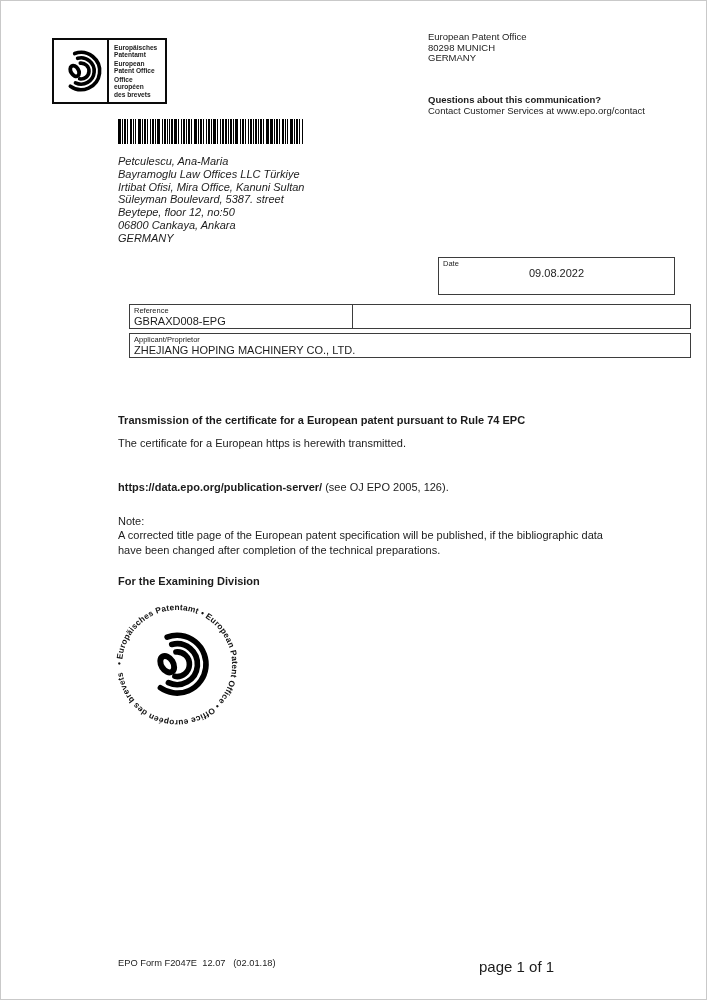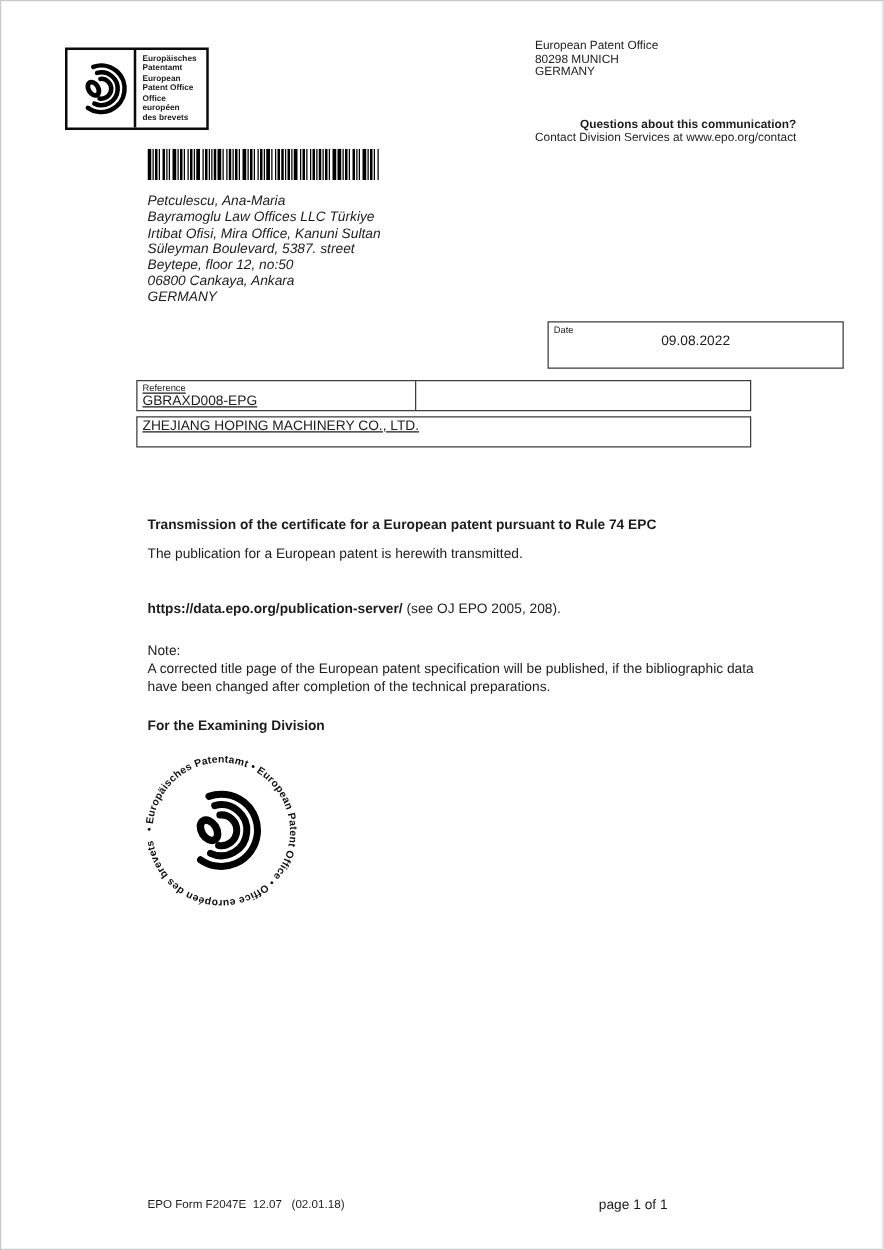--- a/index.html
+++ b/index.html
@@ -13,58 +13,58 @@
   .pre { white-space:pre-line; }
 
   
   .logo-box { left:51px; top:37px; width:115px; height:66px; display:flex; border:2px solid #0a0a0a; background:#fff; }
   .logo-cell-icon { width:55px; border-right:2px solid #0a0a0a; display:flex; align-items:center; justify-content:center; }
   .logo-cell-names { flex:1; padding:4px 2px 4px 5px; display:flex; flex-direction:column; justify-content:space-between; }
   .logo-name { font-size:6.6px; font-weight:bold; line-height:7.4px; white-space:pre-line; letter-spacing:0; }
 
   
   .sender { left:427px; top:31px; font-size:9.5px; line-height:10.6px; }
-  .questions { left:427px; top:93px; font-size:9.5px; line-height:11px;text-align:right; }
+  .questions { left:427px; top:93px; font-size:9.5px; line-height:11px; }
   .q-heading { font-weight:bold; }
 
   
   .barcode { left:117px; top:118px; width:186px; height:25px; display:flex; overflow:hidden; }
   .barcode .bar { background:#000; height:100%; flex:none; }
   .barcode .gap { background:transparent; height:100%; flex:none; }
 
   
   .recipient { left:117px; top:154px; font-size:11px; line-height:12.8px;font-style:italic; }
 
   
   .date-box { left:437px; top:256px; width:237px; height:38px; border:1.5px solid #3d3d3d; }
   .date-label { position:absolute; left:4px; top:1px; font-size:7.5px; }
   .date-value { position:absolute; left:0; right:0; top:9px; text-align:center; font-size:11px; }
 
   
-  .ref-table { left:108px; top:303px; width:492px;text-decoration:underline; }
+  .ref-table { left:128px; top:303px; width:562px; }
   .ref-row1 { display:flex; border:1.5px solid #3d3d3d; height:25px; }
   .ref-cell-first { width:223px; border-right:1.5px solid #3d3d3d; padding:1px 4px; }
   .ref-cell-second { flex:1; padding:1px 4px; }
   .ref-row2 { border:1.5px solid #3d3d3d; margin-top:3.5px; height:25px; padding:1px 4px; }
   .cell-label { font-size:7.5px; line-height:9px; }
   .cell-value { font-size:11px; line-height:13px; white-space:nowrap; }
 
   
   .body-title { left:117px; top:413px; width:565px; font-size:11px; font-weight:bold; }
   .para-transmitted { left:117px; top:436px; width:565px; font-size:11px; }
   .para-download { left:117px; top:464px; width:575px; font-size:11px; line-height:14.5px; }
   .note-block { left:117px; top:513px; width:575px; font-size:11px; line-height:14.3px; }
   .signoff { left:117px; top:574px; width:400px; font-size:11px; font-weight:bold; }
 
   
   .seal { left:104px; top:592px; width:144px; height:144px; }
 
   
   .footer-left { left:117px; top:957px; font-size:9.3px; white-space:pre; }
-  .footer-right { left:478px; top:957px; font-size:11px; }
+  .footer-right { left:478px; top:957px; font-size:15px; }
 
   b { font-weight:bold; }
 </style>
 </head>
 <body>
 
 <svg width="0" height="0" style="position:absolute" aria-hidden="true" xmlns="http://www.w3.org/2000/svg">
   <defs>
     <g id="epo-spiral" stroke="#000" fill="none" stroke-linecap="round">
       <ellipse cx="38.5" cy="52" rx="7" ry="10.5" transform="rotate(-32 38.5 52)" stroke-width="7"></ellipse>
@@ -94,21 +94,21 @@
   </div>
 
   <div class="abs sender">
     <div>European Patent Office</div>
     <div>80298 MUNICH</div>
     <div>GERMANY</div>
   </div>
 
   <div class="abs questions">
     <div class="q-heading">Questions about this communication?</div>
-    <div>Contact Division Services at www.epo.org/contact</div>
+    <div>Contact Customer Services at www.epo.org/contact</div>
   </div>
 
   <div class="abs barcode">
       <div class="bar" style="width: 3px;"></div>
       <div class="gap" style="width: 1px;"></div>
       <div class="bar" style="width: 1px;"></div>
       <div class="gap" style="width: 1px;"></div>
       <div class="bar" style="width: 2px;"></div>
       <div class="gap" style="width: 1px;"></div>
       <div class="bar" style="width: 1px;"></div>
@@ -255,31 +255,32 @@
   </div>
 
   <div class="abs ref-table">
     <div class="ref-row1">
       <div class="ref-cell-first">
         <div class="cell-label">Reference</div>
         <div class="cell-value">GBRAXD008-EPG</div>
       </div>
     </div>
     <div class="ref-row2">
+      <div class="cell-label">Applicant/Proprietor</div>
       <div class="cell-value">ZHEJIANG HOPING MACHINERY CO., LTD.</div>
     </div>
   </div>
 
   <div class="abs body-title">Transmission of the certificate for a European patent pursuant to Rule 74 EPC</div>
 
-  <div class="abs para-transmitted">The publication for a European patent is herewith transmitted.</div>
+  <div class="abs para-transmitted">The certificate for a European https is herewith transmitted.</div>
 
   <div class="abs para-download">
     <br>
-    <b>https://data.epo.org/publication-server/</b><span> (see OJ EPO 2005, 208).</span>
+    <b>https://data.epo.org/publication-server/</b><span> (see OJ EPO 2005, 126).</span>
   </div>
 
   <div class="abs note-block">
     <div>Note:</div>
     <div class="pre">A corrected title page of the European patent specification will be published, if the bibliographic data
 have been changed after completion of the technical preparations.</div>
   </div>
 
   <div class="abs signoff">For the Examining Division</div>
 

